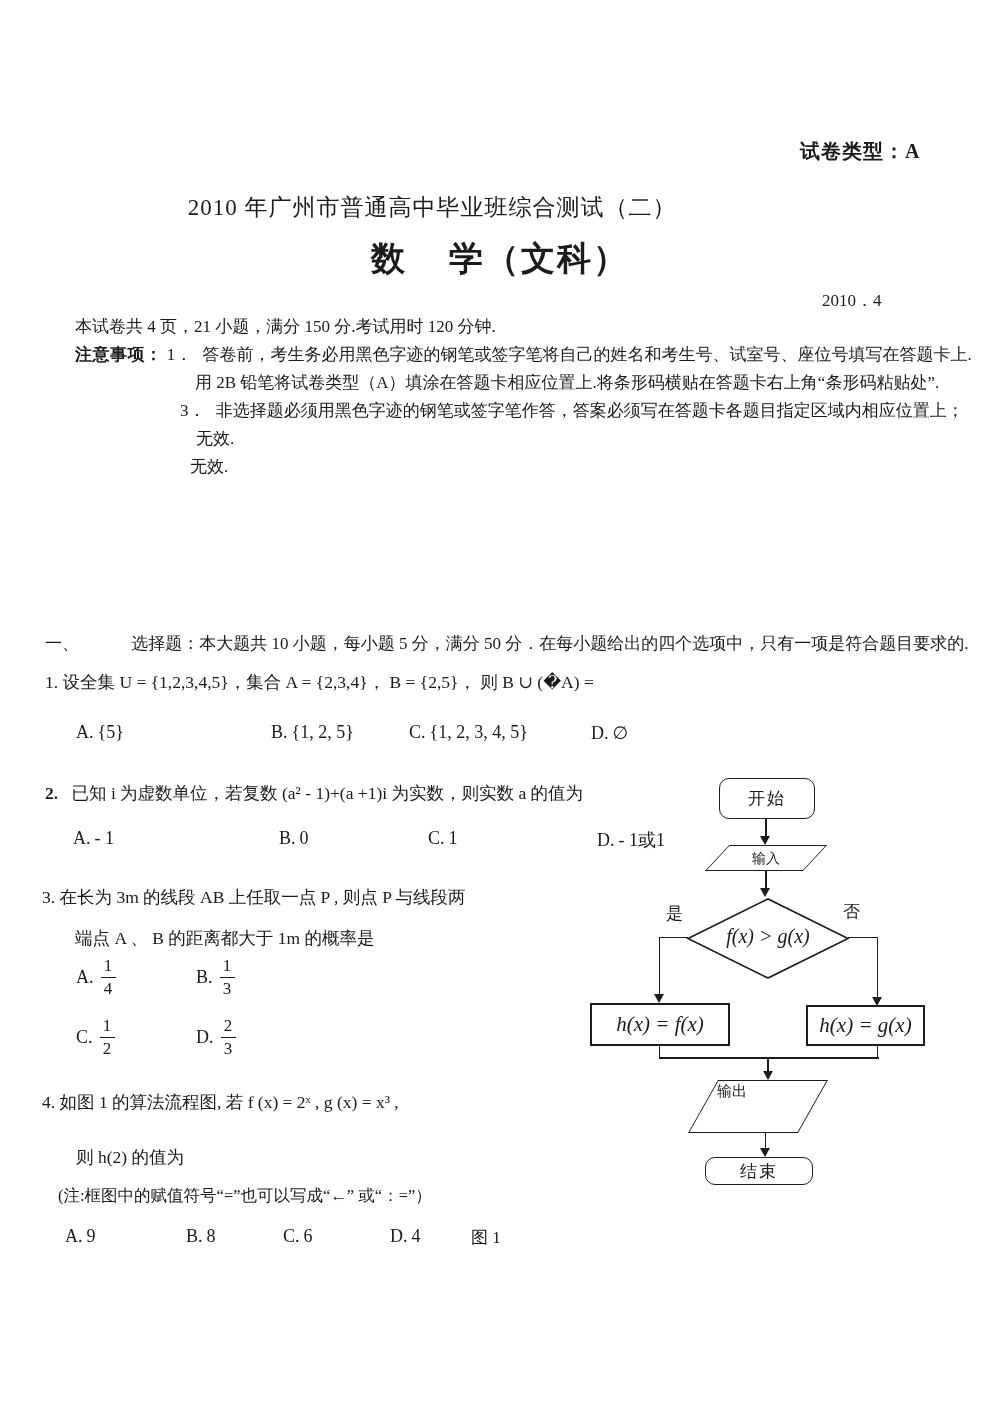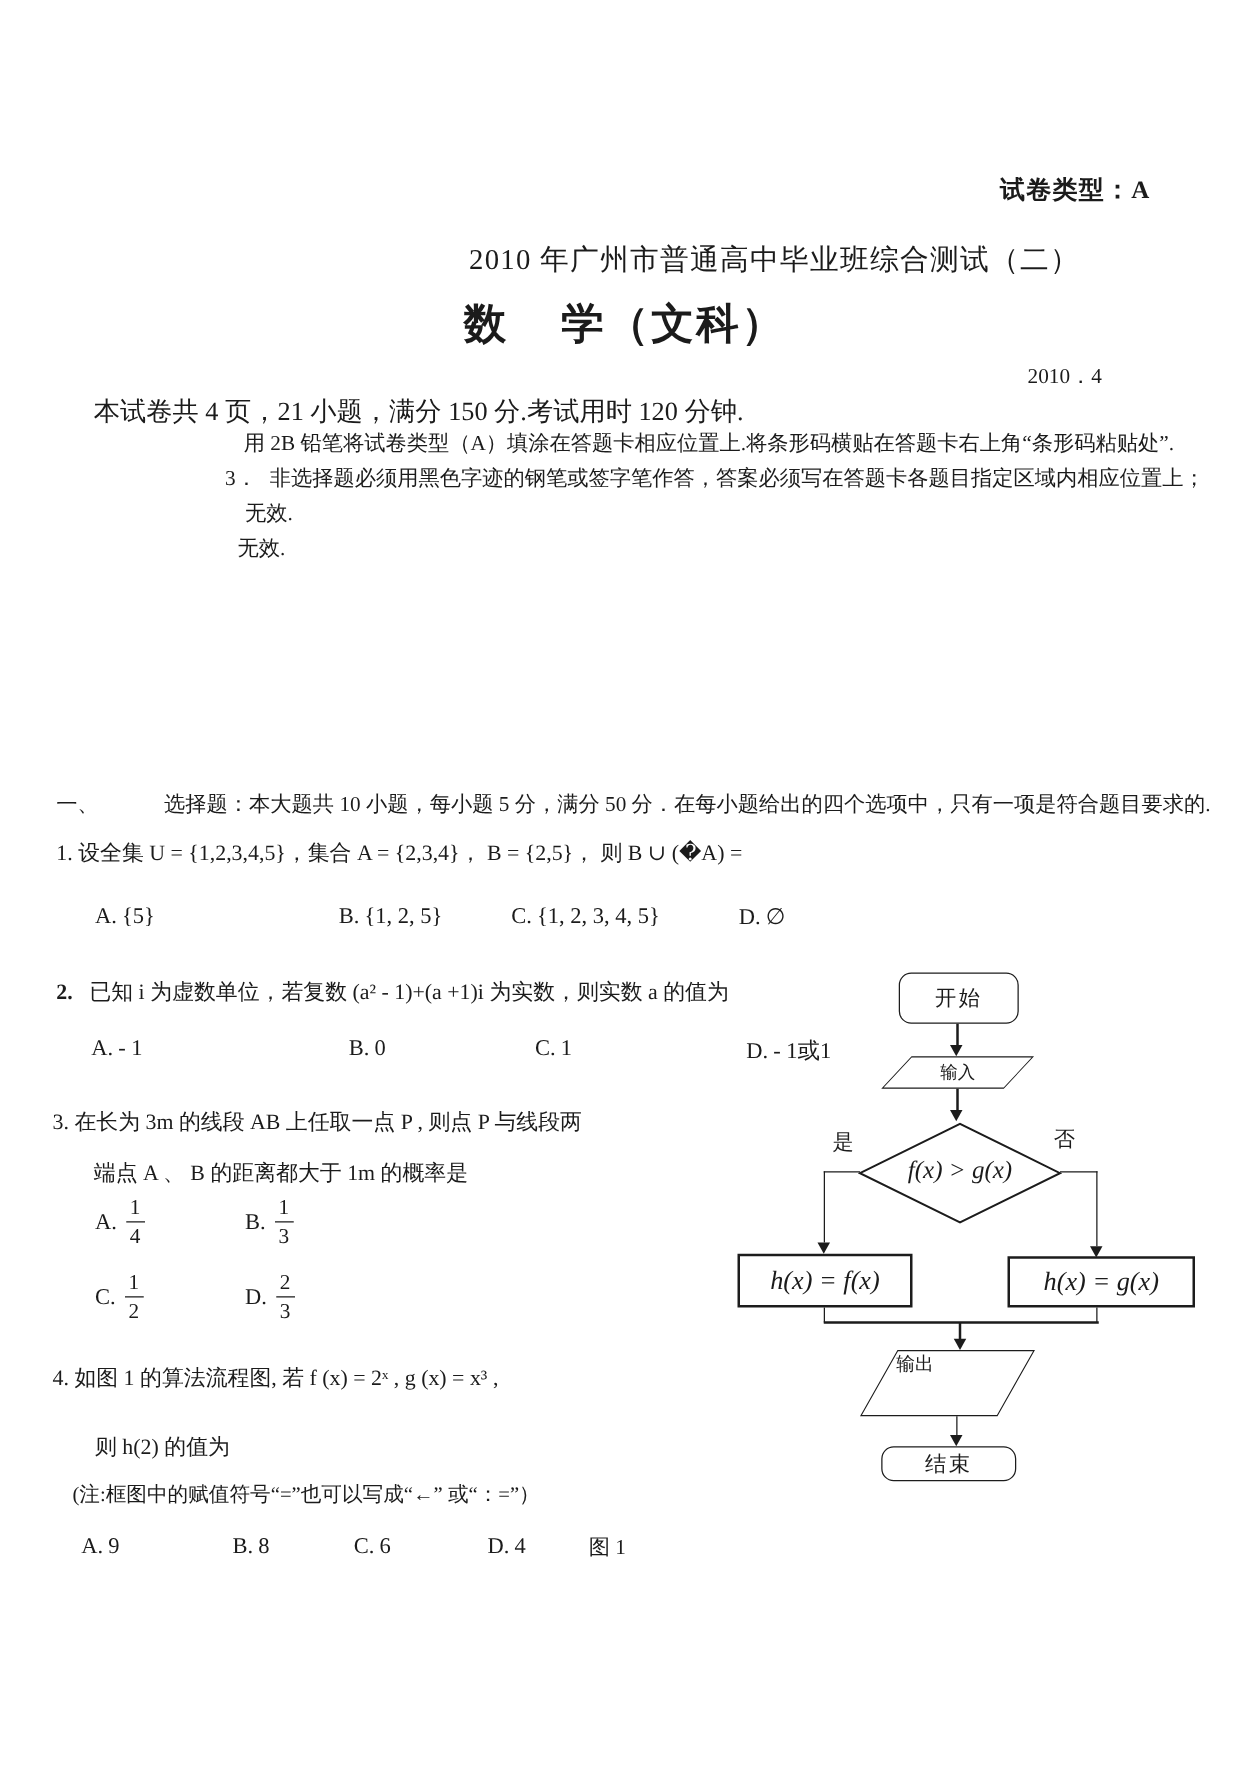--- a/index.html
+++ b/index.html
@@ -8,26 +8,26 @@
     width:1000px; height:1415px; position:relative;
     font-family:"Liberation Serif","DejaVu Serif",serif;
     color:#1b1b1b;
   }
   .abs { position:absolute; }
   .bold { font-weight:bold; }
   .pre { white-space:pre; }
 
   
   .paper-type { left:800px; top:138px; font-size:20px; font-weight:bold; letter-spacing:1px; }
-  .title { left:0; top:192px; width:864px; text-align:right; font-size:23px; letter-spacing:1px; }
+  .title { left:0; top:192px; width:864px; text-align:center; font-size:23px; letter-spacing:1px; }
   .subject { left:0; top:236px; width:1000px; text-align:center; font-size:34px; font-weight:bold; letter-spacing:2px; }
   .date { left:822px; top:289px; font-size:17px; }
 
   
-  .intro { left:75px; top:315px; font-size:21px; }
+  .intro { left:75px; top:315px; font-size:17px; }
   .notices { left:75px; top:341px; width:905px; font-size:17px; }
   .nline { height:28px; line-height:28px; white-space:nowrap; }
   .n-label { font-weight:bold; letter-spacing:0.5px; }
   .pl-91 { padding-left:91px; }
   .pl-100 { padding-left:100px; } .pl-105 { padding-left:105px; }
   .pl-115 { padding-left:115px; } .pl-120 { padding-left:120px; } .pl-121 { padding-left:121px; }
   .nnum { padding-right:6px; }
 
   
   .section-line { left:45px; top:632px; width:940px; font-size:17px; white-space:nowrap; }
@@ -63,20 +63,25 @@
 <body>
 
 <div class="abs paper-type">试卷类型：A</div>
 <div class="abs title">2010 年广州市普通高中毕业班综合测试（二）</div>
 <div class="abs subject pre">数    学（文科）</div>
 <div class="abs date">2010．4</div>
 
 <div class="abs intro">本试卷共 4 页，21 小题，满分 150 分.考试用时 120 分钟.</div>
 
 <div class="abs notices">
+  <div class="nline">
+    <span class="n-label">注意事项：</span>
+    <span class="nnum">1．</span>
+    <span>答卷前，考生务必用黑色字迹的钢笔或签字笔将自己的姓名和考生号、试室号、座位号填写在答题卡上.</span>
+  </div>
   <div class="nline pl-120">用 2B 铅笔将试卷类型（A）填涂在答题卡相应位置上.将条形码横贴在答题卡右上角“条形码粘贴处”.</div>
   <div class="nline pl-105">
     <span class="nnum">3．</span>
     <span>非选择题必须用黑色字迹的钢笔或签字笔作答，答案必须写在答题卡各题目指定区域内相应位置上；</span>
   </div>
   <div class="nline pl-121">无效.</div>
   <div class="nline pl-115">无效.</div>
 </div>
 
 <div class="abs section-line">
@@ -190,21 +195,21 @@
   <div class="fc-branch" style="left:843px; top:900px;">否</div>
 
   <div class="fc-line" style="left:659px; top:936.5px; width:29px; height:1.6px;"></div>
   <div class="fc-line" style="left:658.5px; top:937px; width:1.7px; height:57px;"></div>
   <div class="fc-arrow" style="left:654px; top:994px;"></div>
   <div class="fc-proc" style="left:590px; top:1003px; width:140px; height:43px; border:2.6px solid #1c1c1c;">h(x) = f(x)</div>
 
   <div class="fc-line" style="left:848px; top:936.5px; width:30px; height:1.6px;"></div>
   <div class="fc-line" style="left:876.5px; top:937px; width:1.7px; height:60px;"></div>
   <div class="fc-arrow" style="left:872px; top:997px;"></div>
-  <div class="fc-proc" style="left:806px; top:1005px; width:150px; height:41px; border:2.2px solid #1c1c1c;">h(x) = g(x)</div>
+  <div class="fc-proc" style="left:806px; top:1005px; width:119px; height:41px; border:2.2px solid #1c1c1c;">h(x) = g(x)</div>
 
   <div class="fc-line" style="left:658.5px; top:1046px; width:1.8px; height:12px;"></div>
   <div class="fc-line" style="left:876.5px; top:1046px; width:1.8px; height:12px;"></div>
   <div class="fc-line" style="left:658.5px; top:1057px; width:220px; height:1.8px;"></div>
   <div class="fc-line" style="left:767px; top:1058px; width:1.8px; height:14px;"></div>
   <div class="fc-arrow" style="left:762.5px; top:1071px;"></div>
 
   <div class="fc-para-out" style="left:688px; top:1080px; width:110px; height:53px;"></div>
   <div class="fc-outlabel" style="left:717px; top:1082px;">输出</div>
 

